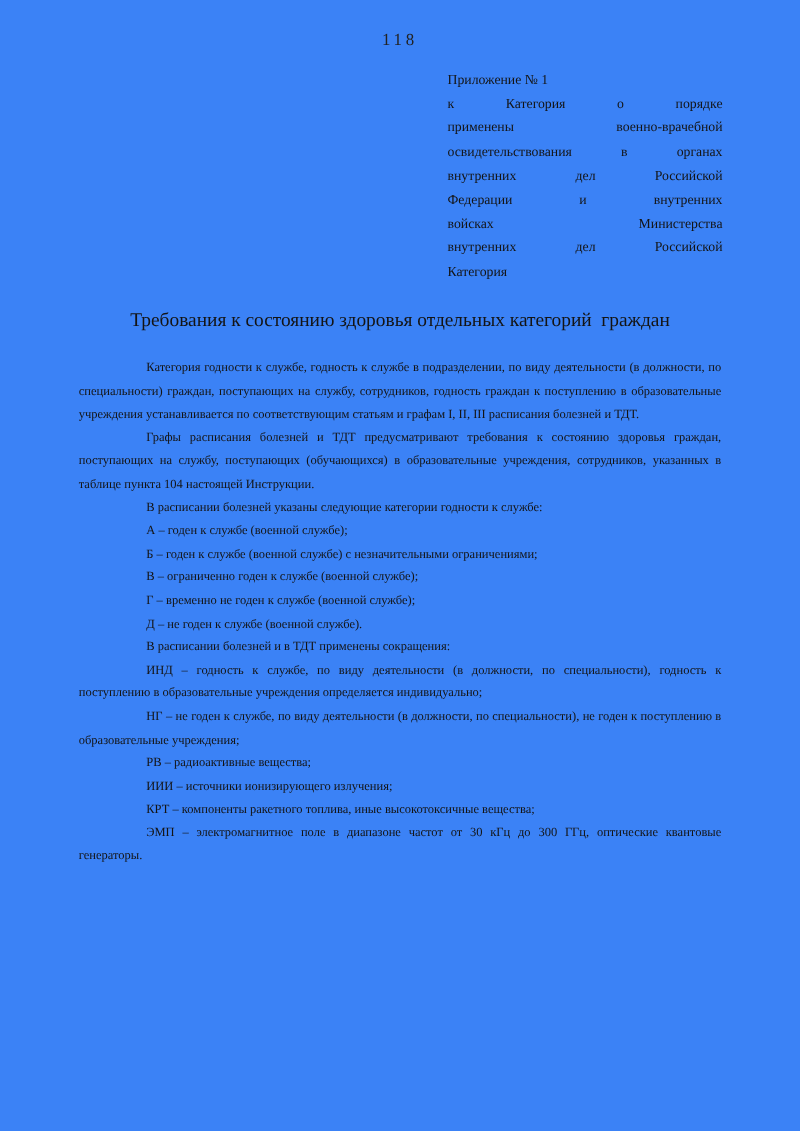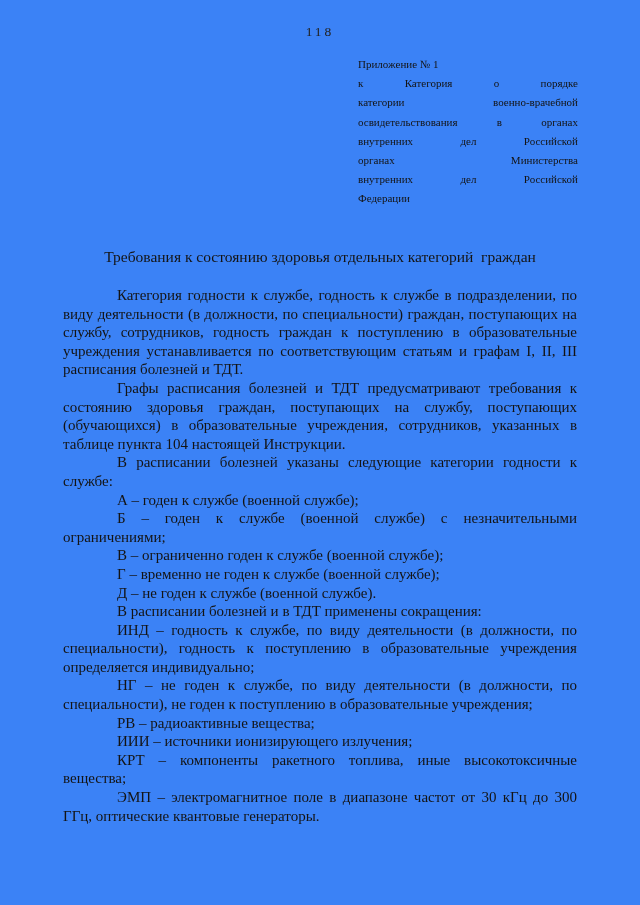--- a/index.html
+++ b/index.html
@@ -49,45 +49,46 @@
     text-align: center;
     font-weight: normal;
     font-size: 15.5px;
     white-space: pre-wrap;
   }
   .doc-body {
     position: absolute;
     top: 286px;
     left: 63px;
     width: 514px;
-    font-size: 15px;
+    font-size: 10px;
     line-height: 18.6px;
   }
   .doc-body p {
     margin: 0;
     text-align: justify;
     text-indent: 54px;
   }
 </style>
 </head>
 <body>
 
 <div class="page">
 
   <div class="page-number">118</div>
 
   <div class="appendix-block">
     <div class="appendix-line">Приложение № 1</div>
     <div class="appendix-line j">к Категория о порядке</div>
-    <div class="appendix-line j">категории военно-врачебной</div>
+    <div class="appendix-line j">применены военно-врачебной</div>
     <div class="appendix-line j">освидетельствования в органах</div>
     <div class="appendix-line j">внутренних дел Российской</div>
-    <div class="appendix-line j">органах Министерства</div>
+    <div class="appendix-line j">Федерации и внутренних</div>
+    <div class="appendix-line j">войсках Министерства</div>
     <div class="appendix-line j">внутренних дел Российской</div>
-    <div class="appendix-line">Федерации</div>
+    <div class="appendix-line">Категория</div>
   </div>
 
   <div class="doc-title">Требования к состоянию здоровья отдельных категорий  граждан</div>
 
   <div class="doc-body">
     <p>Категория годности к службе, годность к службе в подразделении, по виду деятельности (в должности, по специальности) граждан, поступающих на службу, сотрудников, годность граждан к поступлению в образовательные учреждения устанавливается по соответствующим статьям и графам I, II, III расписания болезней и ТДТ.</p>
     <p>Графы расписания болезней и ТДТ предусматривают требования к состоянию здоровья граждан, поступающих на службу, поступающих (обучающихся) в образовательные учреждения, сотрудников, указанных в таблице пункта 104 настоящей Инструкции.</p>
     <p>В расписании болезней указаны следующие категории годности к службе:</p>
     <p>А – годен к службе (военной службе);</p>
     <p>Б – годен к службе (военной службе) с незначительными ограничениями;</p>

